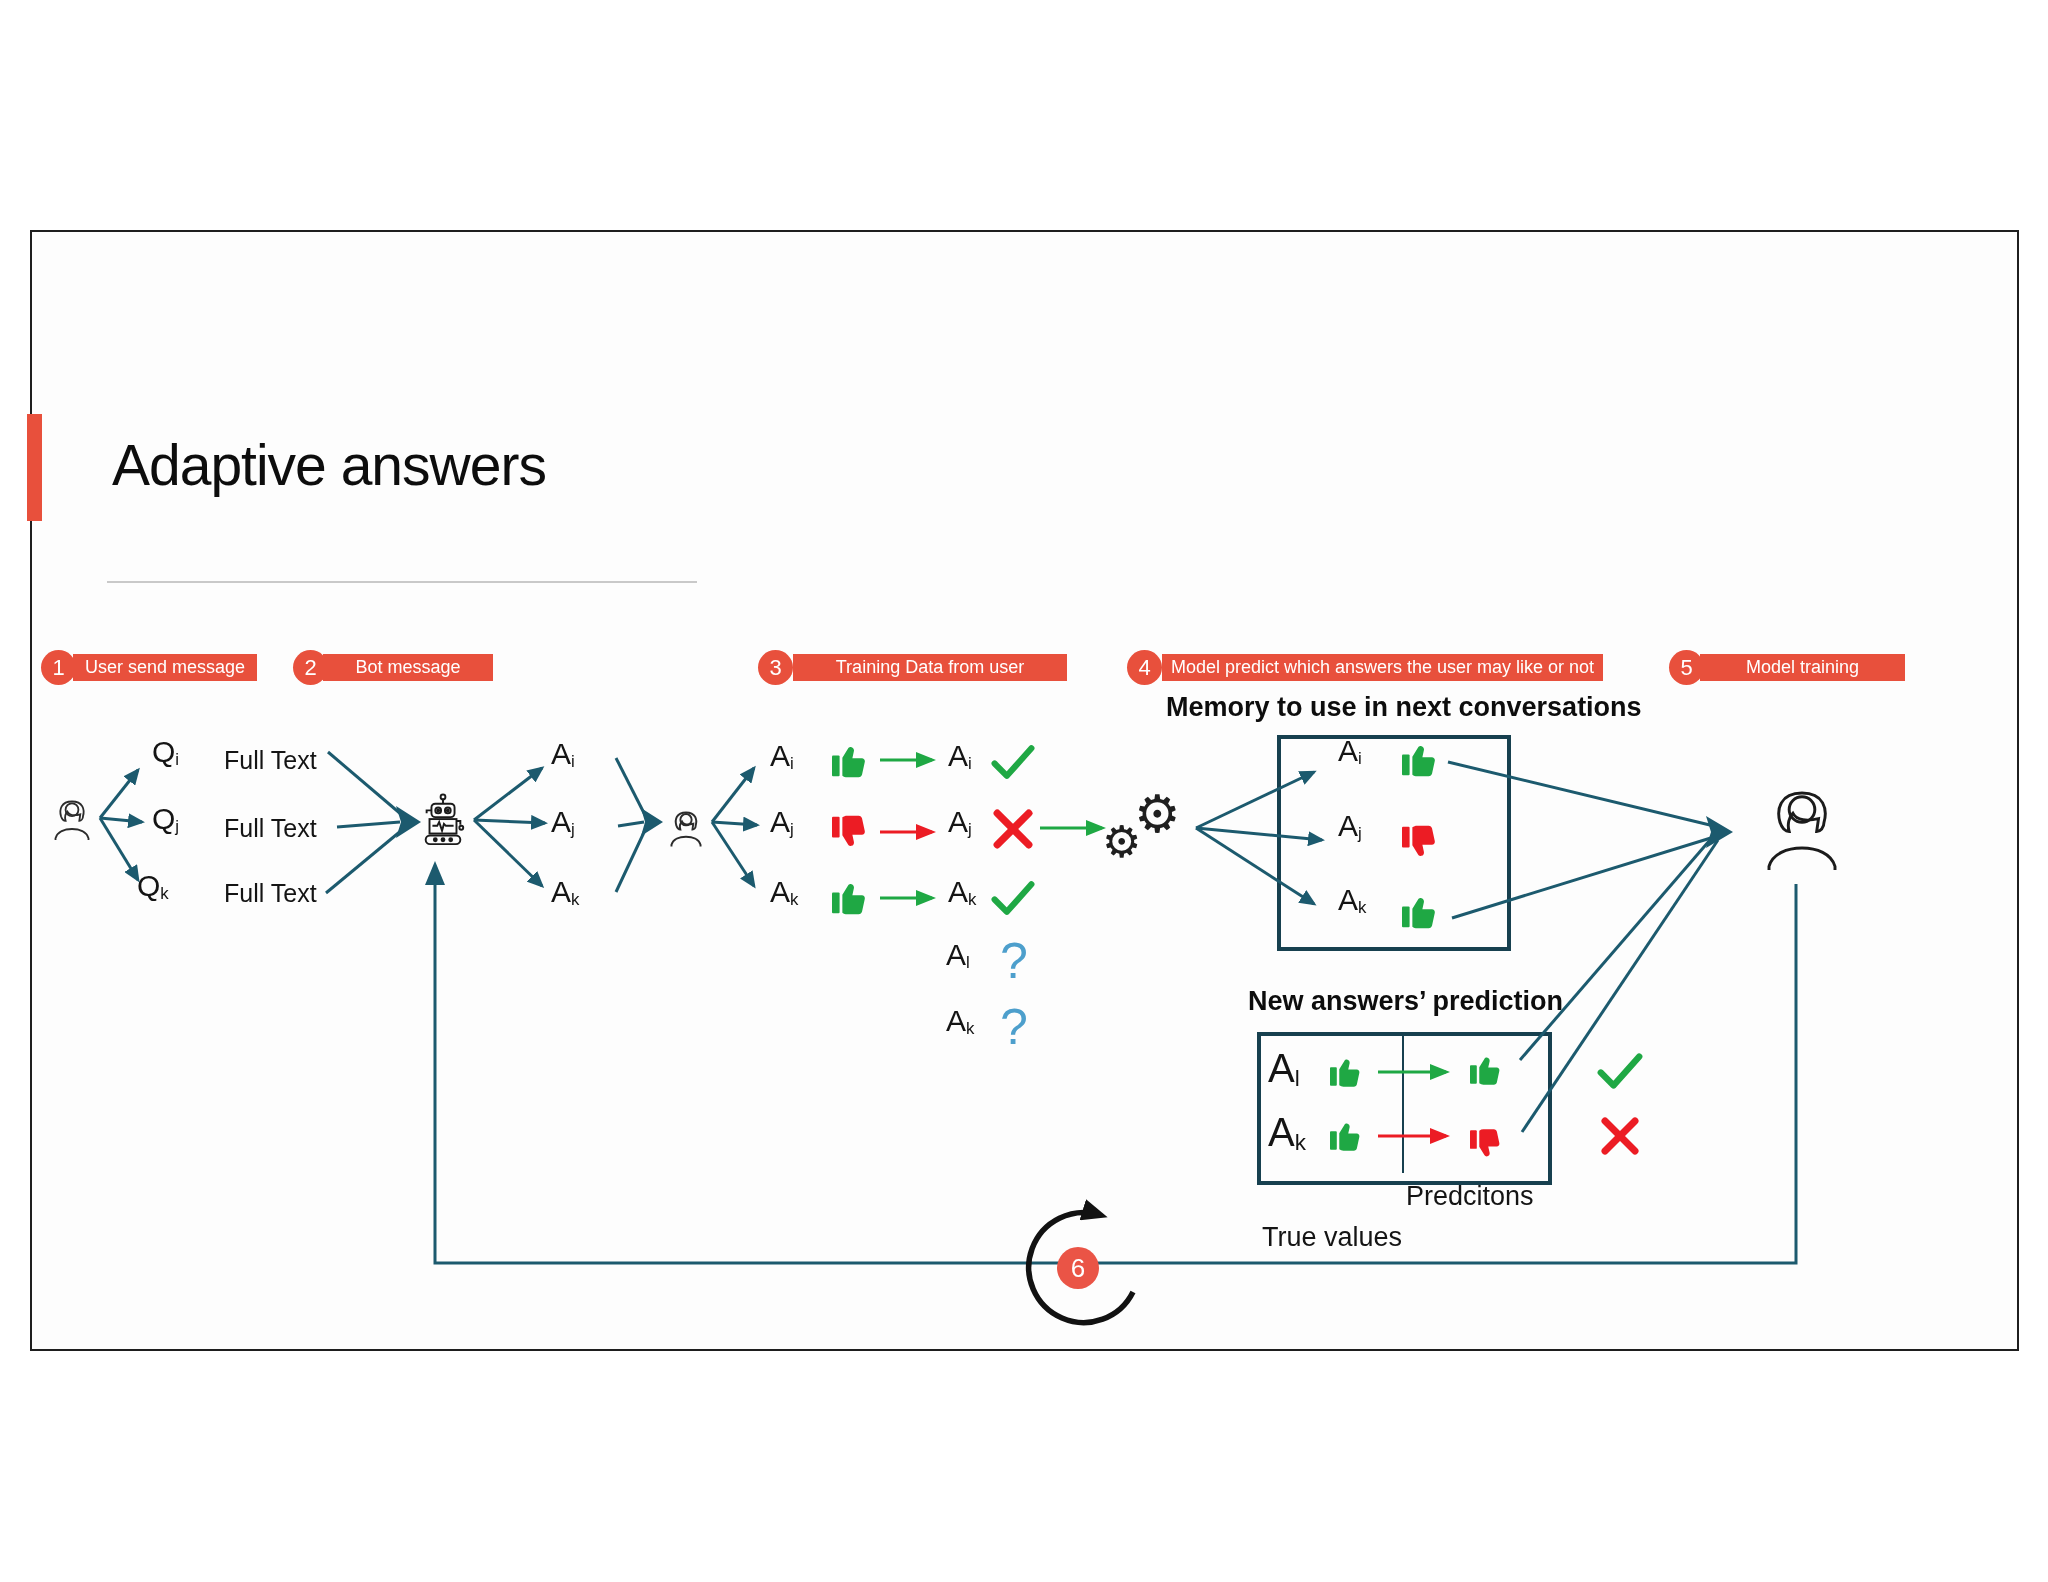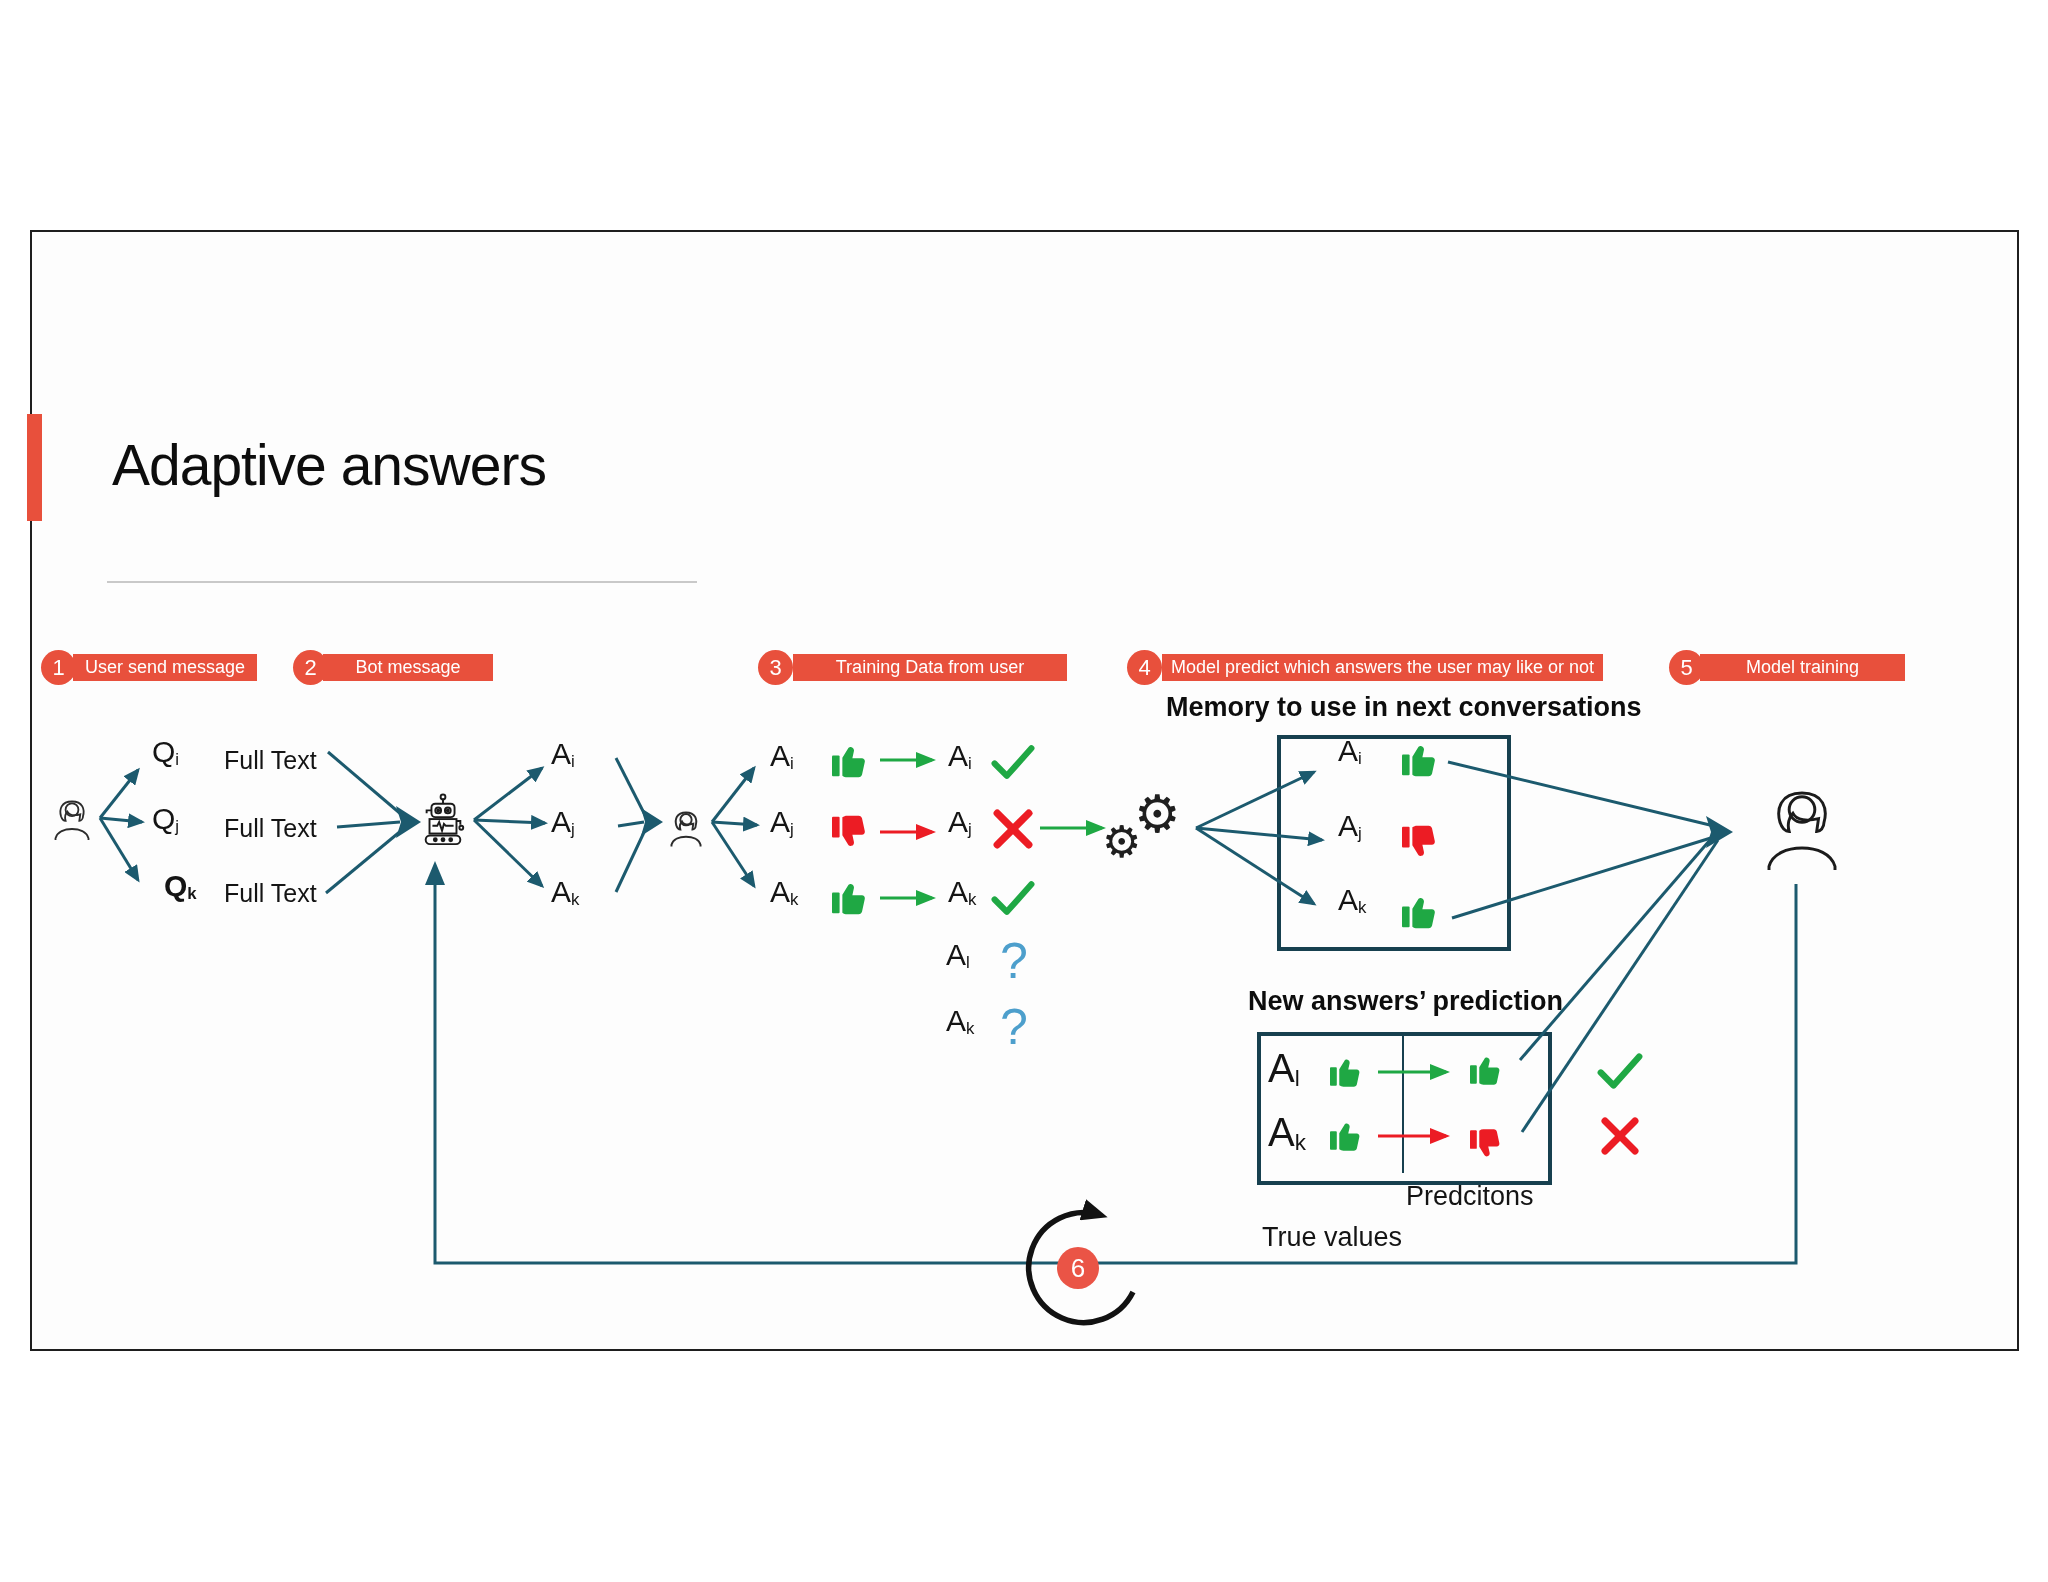--- a/index.html
+++ b/index.html
@@ -80,21 +80,21 @@
       <path d="M12 24c-2-7 0-16 12-16s14 9 12 16c0 3-2 5-4 5l1-7c-6 1.5-12 1-14-3-2 2-3.2 6-2 10-2 0-4-2-5-5z"></path>
       <circle cx="24" cy="17" r="7"></circle>
       <path d="M6 50v-2c2-7 10-10 18-10s16 3 18 10v2"></path>
     </svg>
   </div>
 
   <div class="abs qa" style="left:152px;top:737px;"><span>Q</span><sub>i</sub></div>
   <div class="abs note" style="left:224px;top:746px;">Full Text</div>
   <div class="abs qa" style="left:152px;top:804px;"><span>Q</span><sub>j</sub></div>
   <div class="abs note" style="left:224px;top:814px;">Full Text</div>
-  <div class="abs qa" style="left:164px;top:871px;font-weight:bold;"><span>Q</span><sub>k</sub></div>
+  <div class="abs qa" style="left:137px;top:871px;"><span>Q</span><sub>k</sub></div>
   <div class="abs note" style="left:224px;top:879px;">Full Text</div>
 
   <div class="abs" style="left:417px;top:790px;">
     <svg class="icon" width="52" height="62" viewBox="0 0 54 60" fill="none" stroke="#1b1b1b" stroke-width="2">
       <circle cx="27" cy="5" r="2.5"></circle>
         <line x1="27" y1="8" x2="27" y2="12"></line>
       <rect x="15" y="12" width="24" height="14" rx="4"></rect>
       <circle cx="22" cy="19" r="3"></circle>
         <circle cx="32" cy="19" r="3"></circle>
       <circle cx="22" cy="19" r="1" fill="#1b1b1b"></circle>

